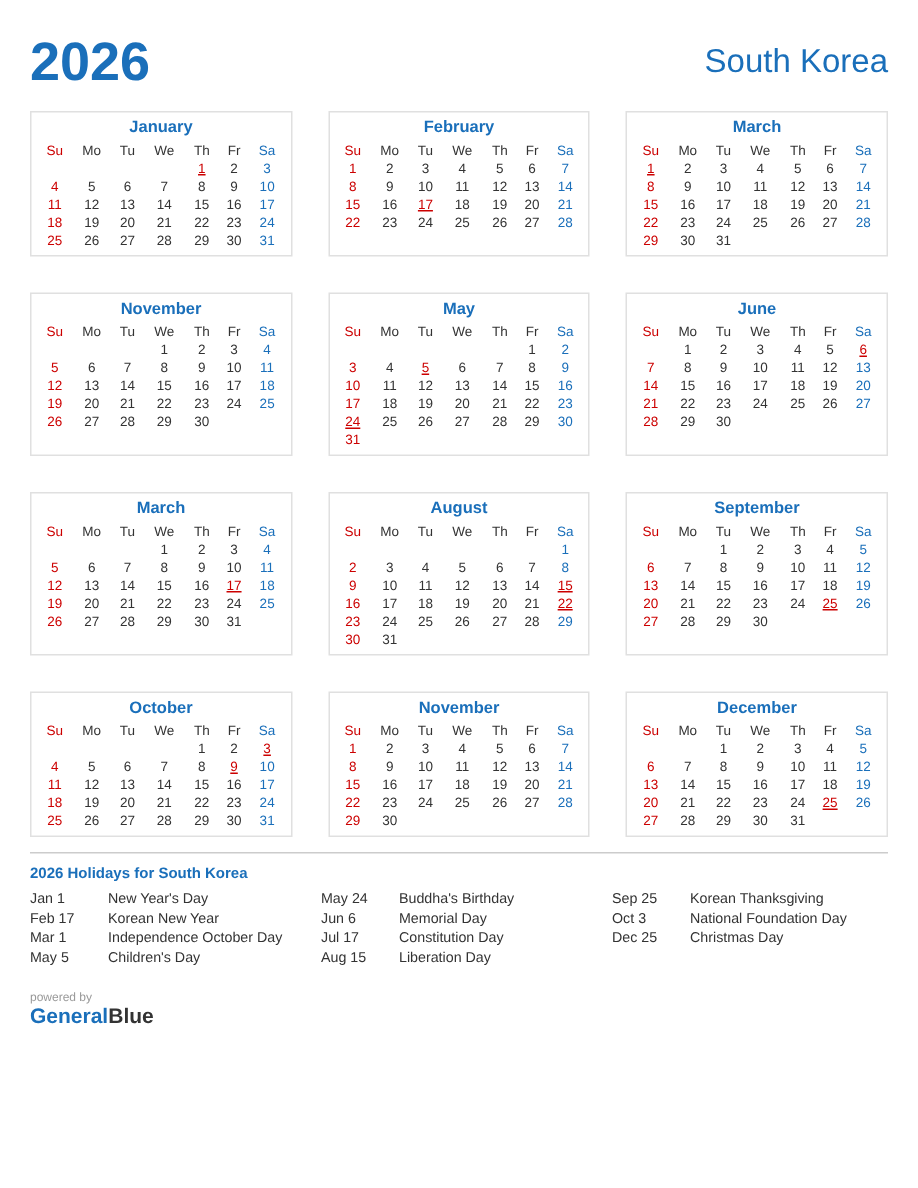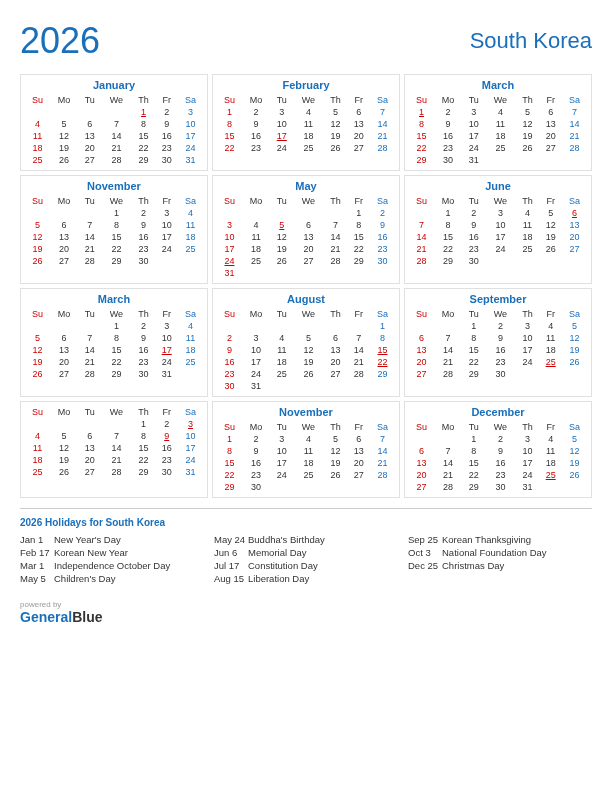--- a/index.html
+++ b/index.html
@@ -13,32 +13,32 @@
       color: #333;
     }
     .header {
       display: flex;
       justify-content: space-between;
       align-items: center;
       margin-bottom: 12px;
     }
     .year-title {
       font-size: 36px;
-      font-weight: normal;
+      font-weight: bold;
       color: #1a6fba;
     }
     .country-title {
       font-size: 22px;
       color: #1a6fba;
       font-weight: normal;
     }
     .calendars-grid {
       display: grid;
       grid-template-columns: 1fr 1fr 1fr;
-      gap: 4px;
+      gap: 24px;
     }
     .month-block {
       border: 1px solid #e0e0e0;
       padding: 4px;
     }
     .month-title {
       text-align: center;
       color: #1a6fba;
       font-size: 11px;
       font-weight: bold;
@@ -78,21 +78,21 @@
       font-weight: bold;
       margin-bottom: 6px;
     }
     .holidays-columns {
       display: grid;
       grid-template-columns: 1fr 1fr 1fr;
       gap: 0 10px;
     }
     .holiday-item {
       display: flex;
-      gap: 2px;
+      gap: 20px;
       margin-bottom: 2px;
     }
     .holiday-date {
       color: #333;
       min-width: 32px;
       font-weight: normal;
     }
     .holiday-name {
       color: #333;
     }
@@ -692,20 +692,21 @@
             <td>29</td>
             <td>30</td>
             <td></td>
             <td></td>
             <td></td>
           </tr>
         </tbody>
       </table>
     </div>
     <div class="month-block">
+      <div class="month-title">October</div>
       <table class="cal-table">
         <thead>
           <tr>
             <th style="color: rgb(204, 0, 0);">Su</th>
             <th>Mo</th>
             <th>Tu</th>
             <th>We</th>
             <th>Th</th>
             <th>Fr</th>
             <th style="color: rgb(26, 111, 186);">Sa</th>

